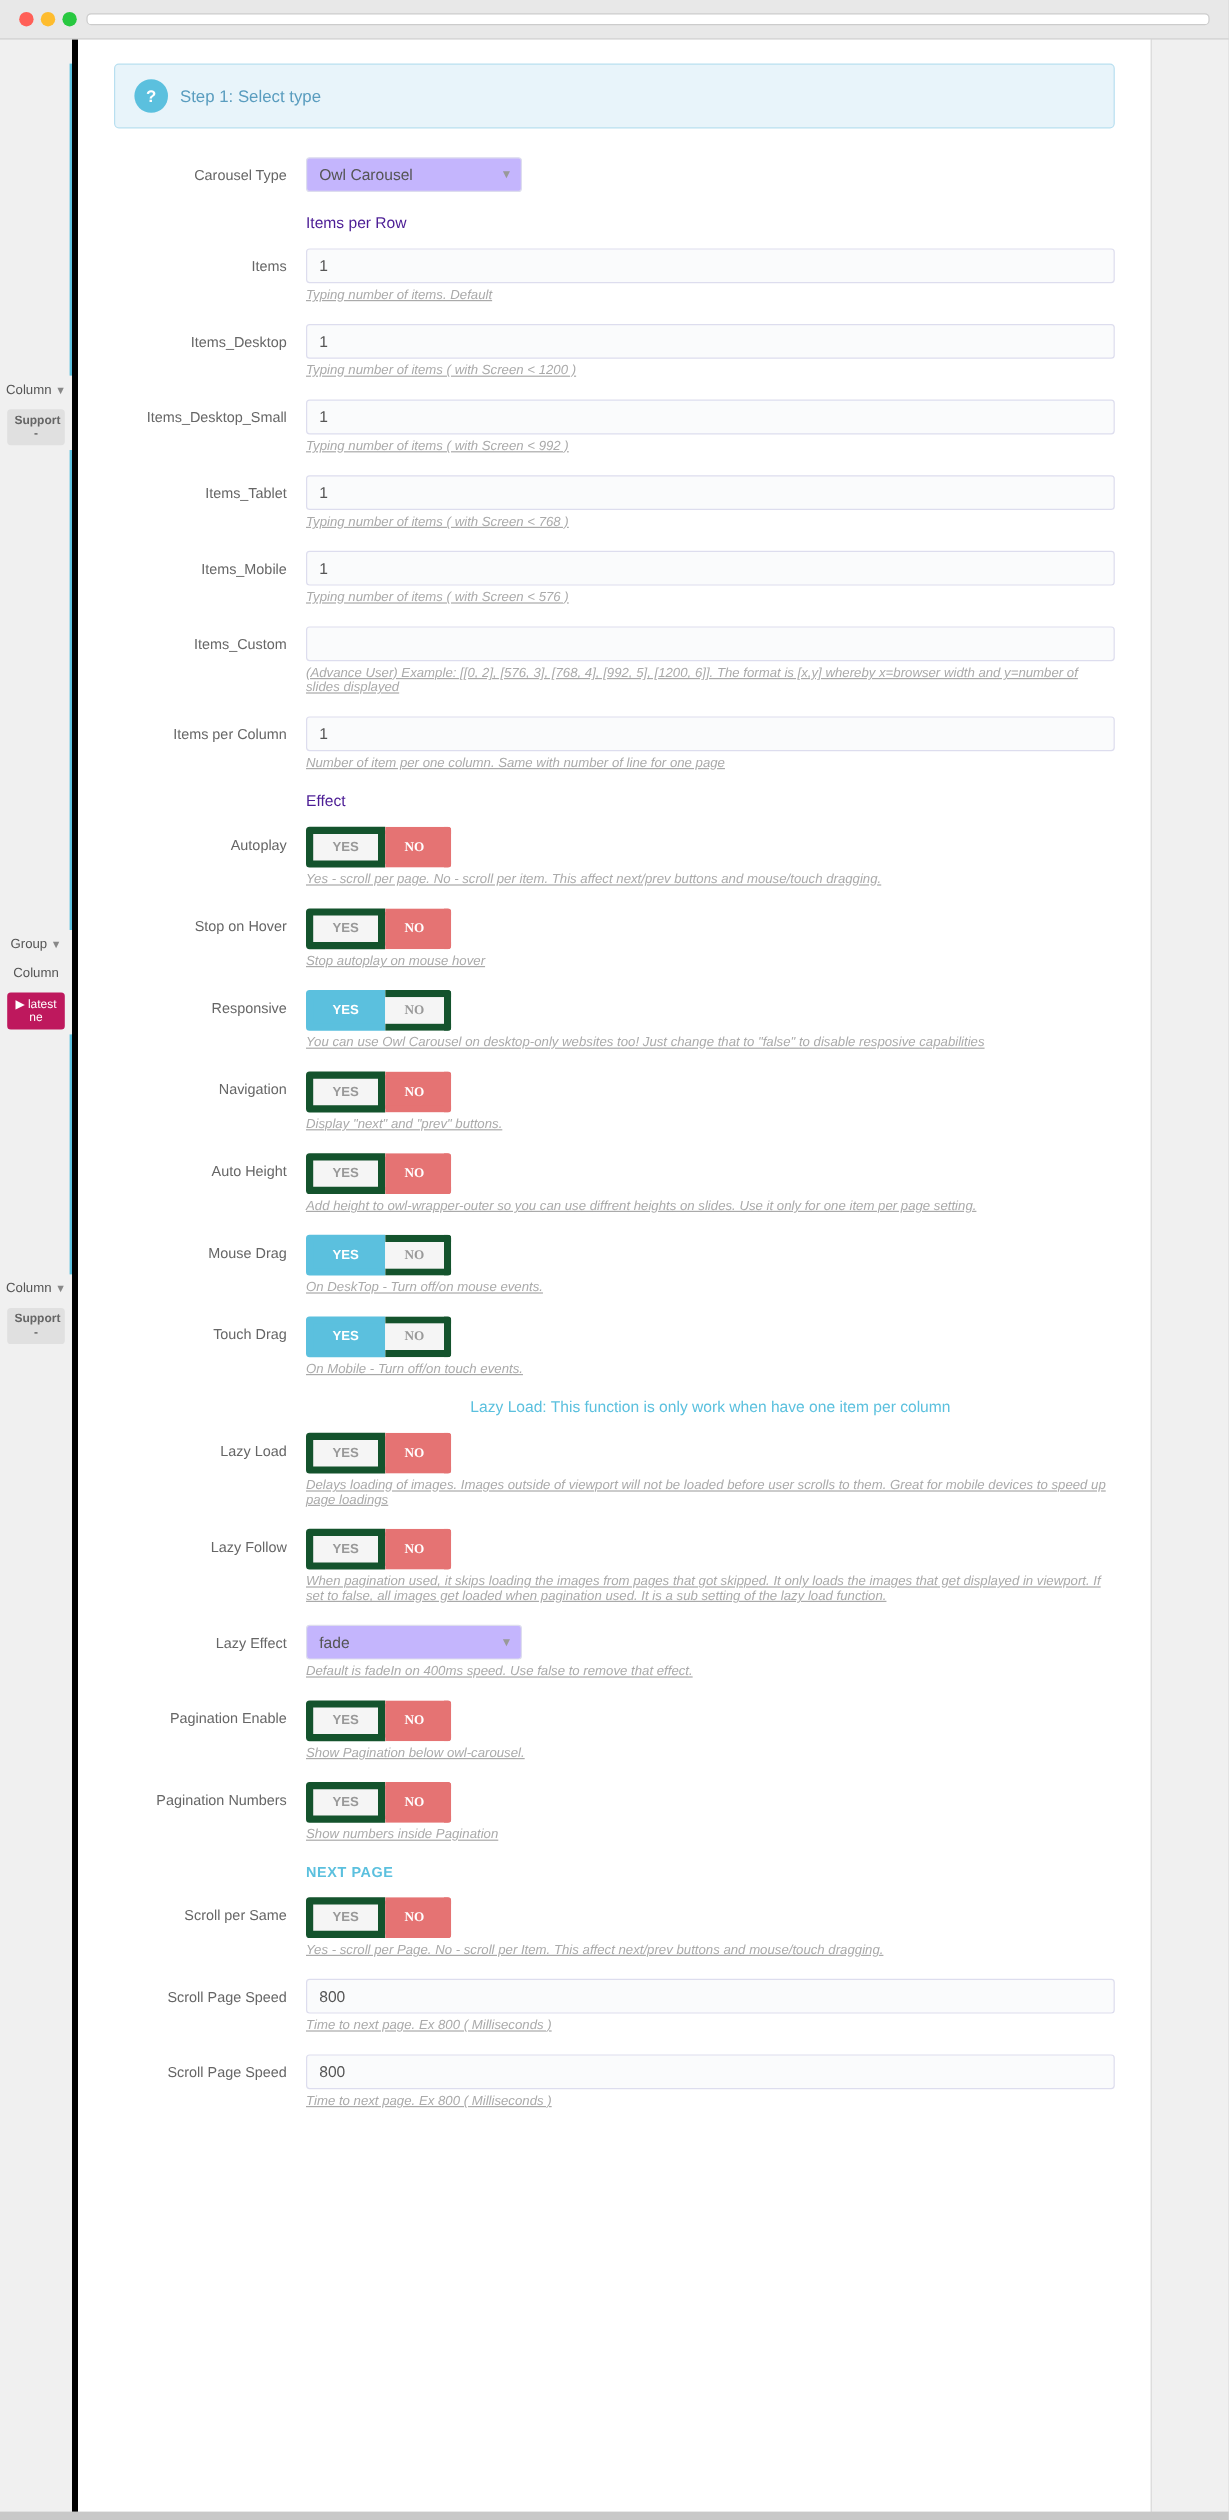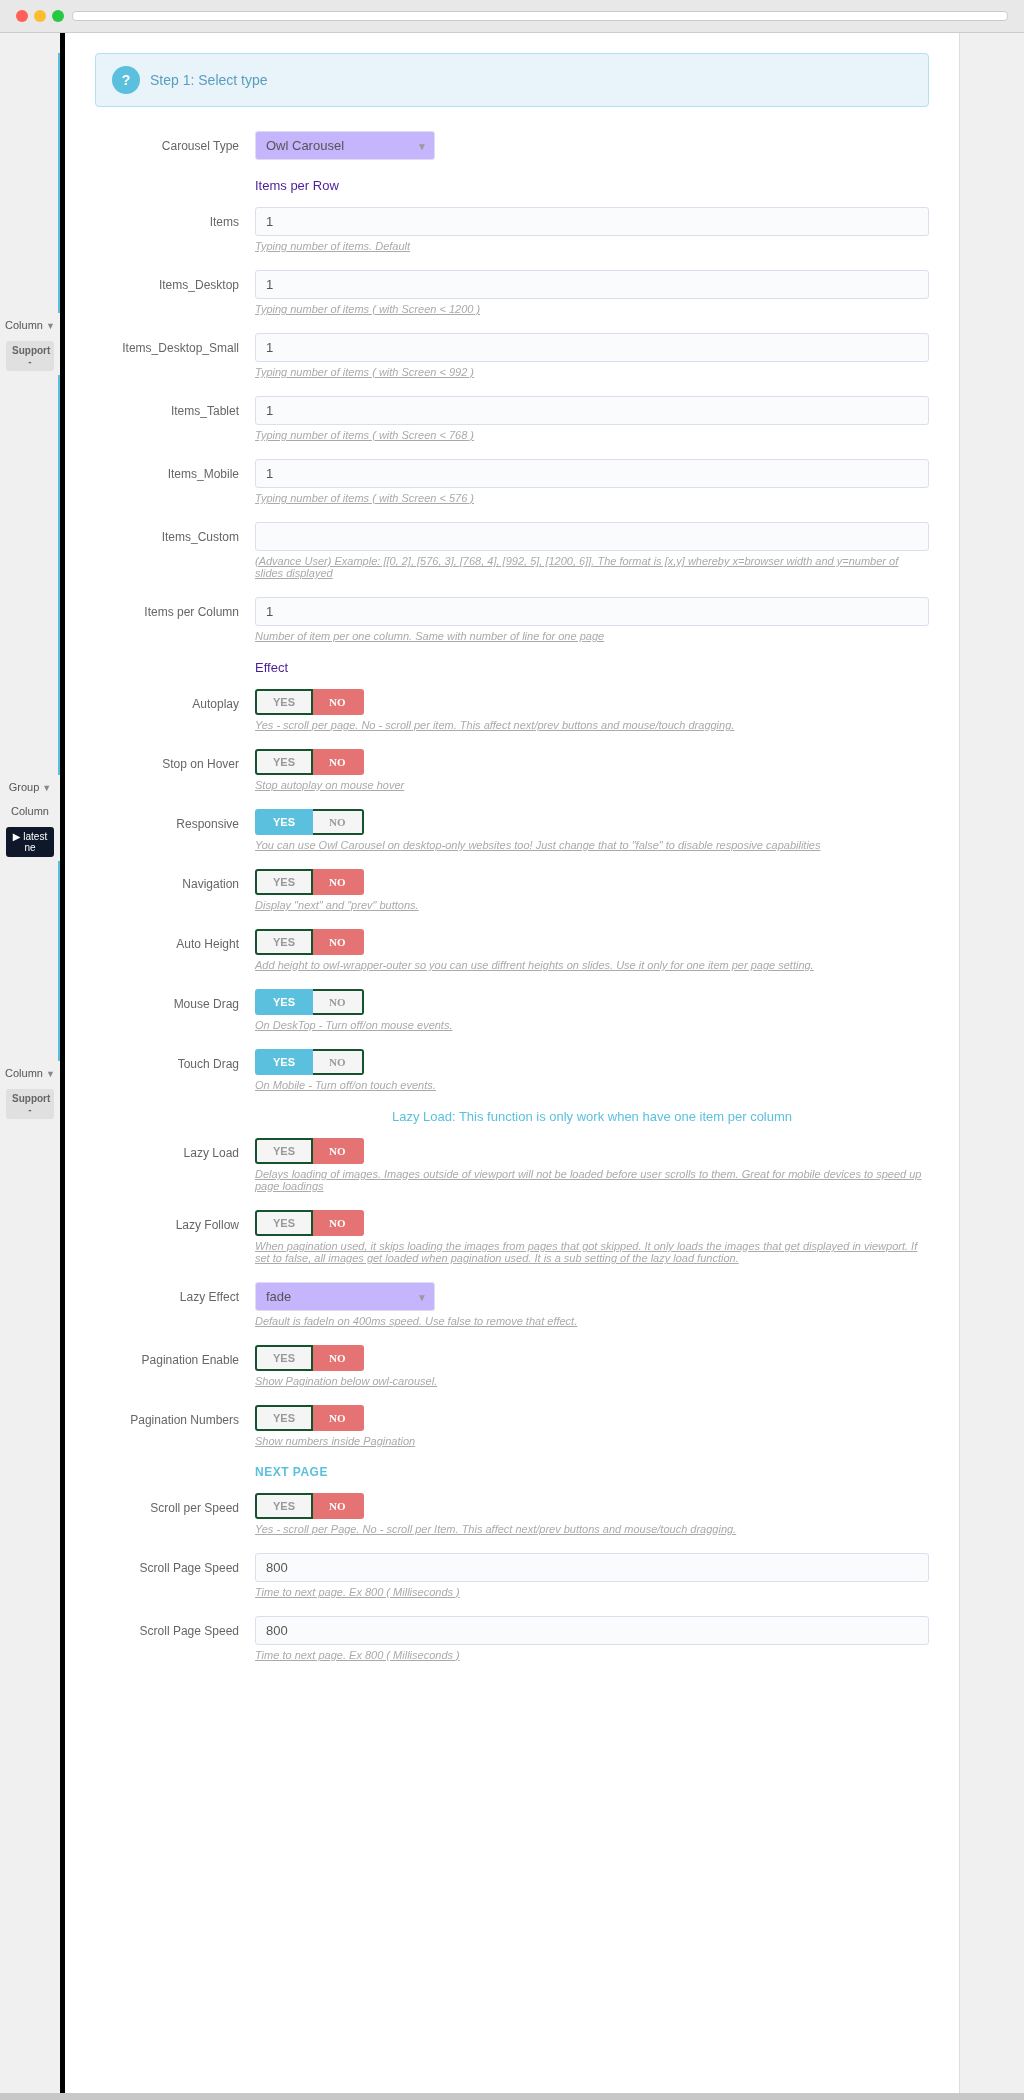--- a/index.html
+++ b/index.html
@@ -145,21 +145,21 @@
       font-size: 13px;
       margin-bottom: 14px;
       margin-left: 160px;
     }
     .toggle-group {
       display: flex;
       gap: 0;
     }
     .toggle-btn {
       padding: 5px 16px;
-      border: 2px solid #14532d;
+      border: 6px solid #14532d;
       font-size: 11px;
       cursor: pointer;
       background: #f5f5f5;
       color: #999;
       font-weight: bold;
     }
     .toggle-btn:first-child { border-radius: 3px 0 0 3px; }
     .toggle-btn:last-child { border-radius: 0 3px 3px 0; border-left: none; font-family: Liberation Serif, serif; }
     .toggle-btn.active-no {
       background: #e57373;
@@ -230,21 +230,21 @@
     <div class="sidebar-support">
       <span>Support -</span>
     </div>
     <div style="height:400px; border-right:2px solid #5bc0de;"></div>
     <div class="sidebar-item-label">
       <span>Group</span> <span class="sidebar-arrow">▼</span>
     </div>
     <div class="sidebar-item-label">
       <span>Column</span>
     </div>
-    <div style="background:#0f172a; padding:4px 6px; margin:4px 6px; font-size:10px; color:white; border-radius:3px; text-align:center;">
+    <div style="background:#be185d; padding:4px 6px; margin:4px 6px; font-size:10px; color:white; border-radius:3px; text-align:center;">
       ▶ <span>latest ne</span>
     </div>
     <div style="height:200px; border-right:2px solid #5bc0de;"></div>
     <div class="sidebar-item-label">
       <span>Column</span> <span class="sidebar-arrow">▼</span>
     </div>
     <div class="sidebar-support">
       <span>Support -</span>
     </div>
   </div>
@@ -465,21 +465,21 @@
           <button class="toggle-btn">YES</button>
           <button class="toggle-btn active-no">NO</button>
         </div>
         <div class="form-hint">Show numbers inside Pagination</div>
       </div>
     </div>
 
     <div class="next-page-label">NEXT PAGE</div>
 
     <div class="form-row">
-      <div class="form-label">Scroll per Speed</div>
+      <div class="form-label">Scroll per Same</div>
       <div class="form-field">
         <div class="toggle-group">
           <button class="toggle-btn">YES</button>
           <button class="toggle-btn active-no">NO</button>
         </div>
         <div class="form-hint">Yes - scroll per Page. No - scroll per Item. This affect next/prev buttons and mouse/touch dragging.</div>
       </div>
     </div>
 
     <div class="form-row">

